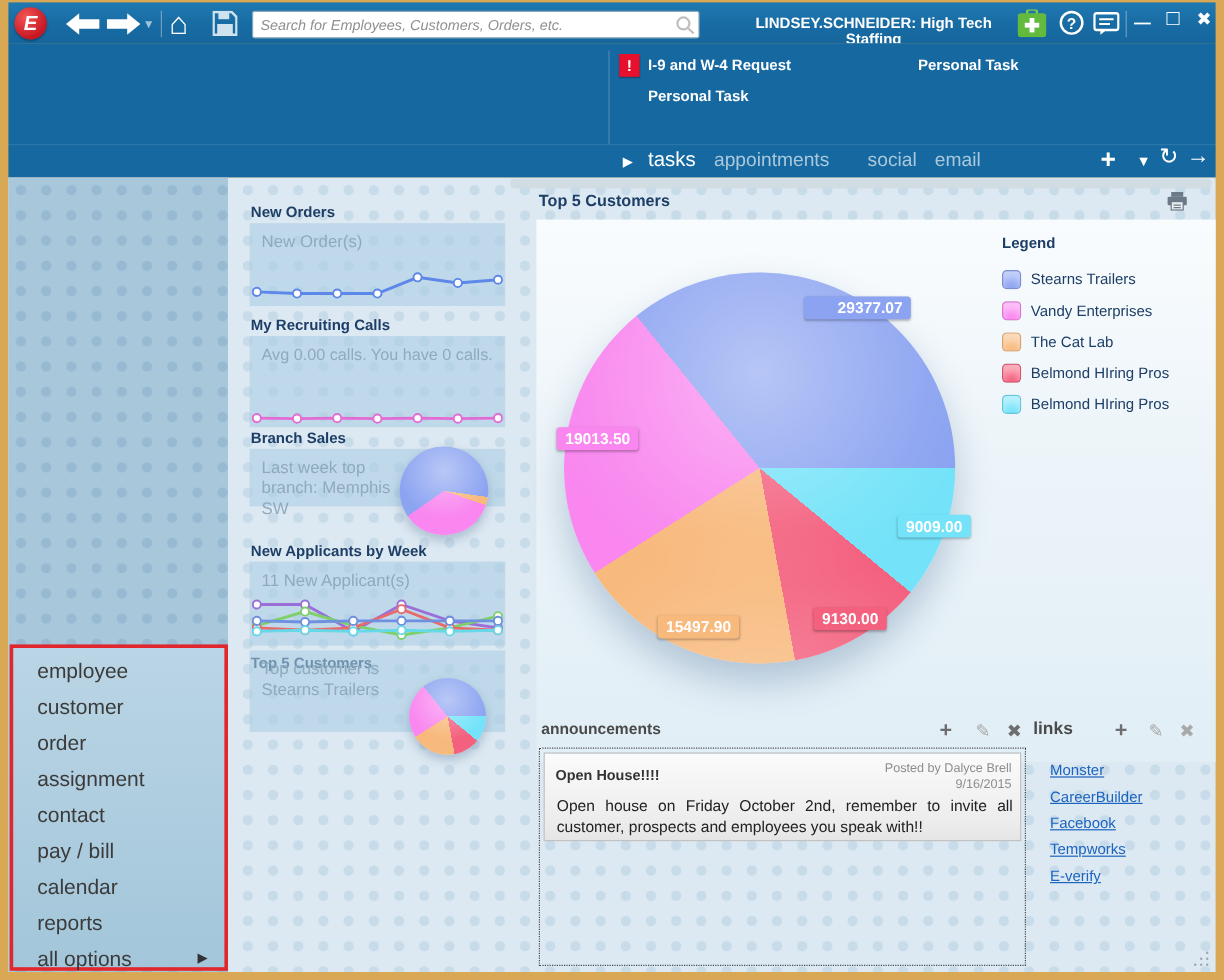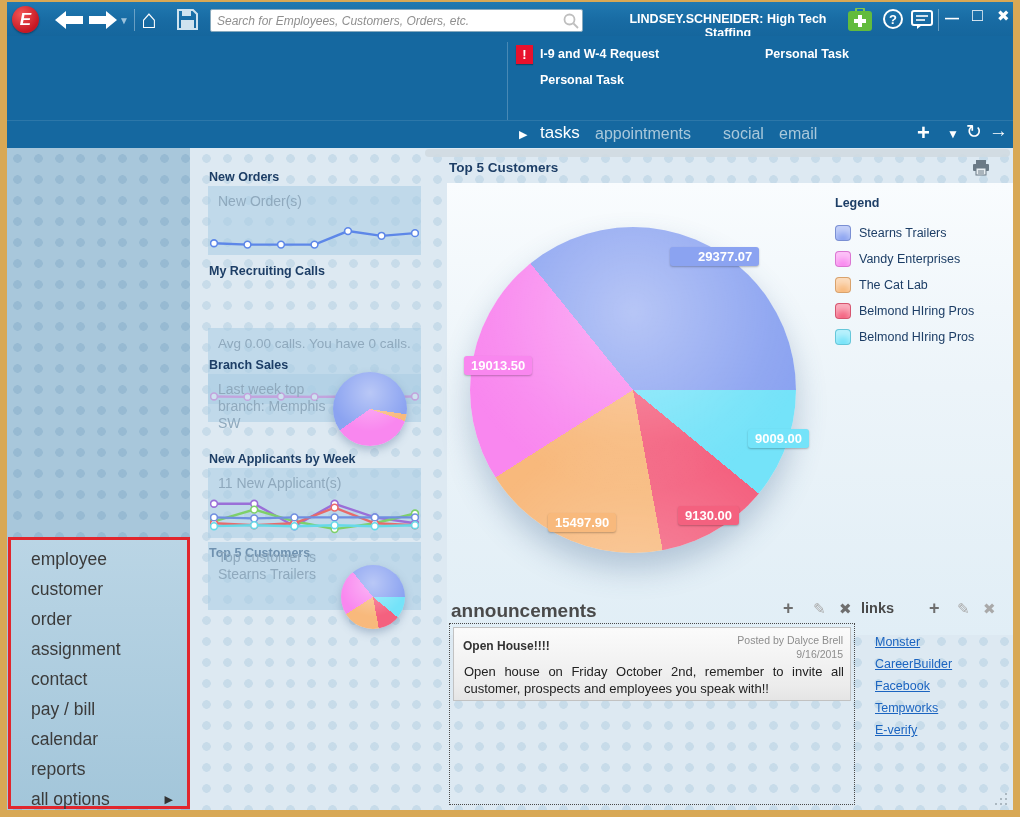--- a/index.html
+++ b/index.html
@@ -94,21 +94,21 @@
     font-size:13px; font-weight:bold; box-shadow:0 1px 2px rgba(0,0,0,.25); }
   .legend { position:absolute; left:828px; top:48px; width:178px; }
   .legend-title { font-size:12.5px; font-weight:bold; color:#1d3e66; margin-bottom:10px; }
   .legend-item { display:flex; align-items:center; height:26px; }
   .legend-swatch { width:16px; height:16px; border-radius:4px; margin-right:8px;
     border:1px solid rgba(0,0,0,.12);
     box-shadow:inset 0 7px 7px rgba(255,255,255,.5); }
   .legend-label { font-size:12.5px; color:#1d3e66; }
 
   
-  .ann-header { position:absolute; left:444px; top:452px; font-size:19px; font-weight:bold; color:#4a4a4a; }
+  .ann-header { position:absolute; left:444px; top:452px; font-size:13px; font-weight:bold; color:#4a4a4a; }
   .panel-icon { position:absolute; font-size:15px; color:#6e6e6e; font-weight:bold; cursor:default; }
   .panel-icon.light { color:#a9a9a9; }
   .ann-container { position:absolute; left:442px; top:475px; width:406px; height:182px;
     border:1px dotted #4a4a4a; }
   .ann-card { position:absolute; left:3px; top:3px; width:398px; height:74px;
     background:linear-gradient(180deg,#fbfbfb 0%,#ececec 80%,#e5e5e5 100%);
     border:1px solid #c2c2c2; }
   .ann-card-title { position:absolute; left:9px; top:11px; font-size:12px; font-weight:bold; color:#333; }
   .ann-meta { position:absolute; right:7px; top:5px; text-align:right; font-size:10.5px; color:#8d8d8d; line-height:14px; }
   .ann-body { position:absolute; left:10px; top:35px; width:380px; font-size:13px; color:#222;
@@ -242,21 +242,21 @@
           <circle cx="37.5" cy="24.6" r="3.4" fill="#ffffff" stroke="#5d87e8" stroke-width="1.6"></circle>
           <circle cx="71" cy="24.6" r="3.4" fill="#ffffff" stroke="#5d87e8" stroke-width="1.6"></circle>
           <circle cx="104.5" cy="24.6" r="3.4" fill="#ffffff" stroke="#5d87e8" stroke-width="1.6"></circle>
           <circle cx="138" cy="11.1" r="3.4" fill="#ffffff" stroke="#5d87e8" stroke-width="1.6"></circle>
           <circle cx="171.5" cy="15.825" r="3.4" fill="#ffffff" stroke="#5d87e8" stroke-width="1.6"></circle>
           <circle cx="205" cy="13.125" r="3.4" fill="#ffffff" stroke="#5d87e8" stroke-width="1.6"></circle>
         </svg>
     </div>
 
     <div class="w-title" style="top:116px;">My Recruiting Calls</div>
-    <div class="w-box" style="top:132px; height:76px;margin-top:48px;">
+    <div class="w-box" style="top:132px; height:76px;">
       <div class="w-text" style="white-space:nowrap; font-size:13.5px;">Avg 0.00 calls. You have 0 calls.</div>
       <svg width="209" height="24">
           <polyline points="4,17.45 37.5,17.875 71,17.45 104.5,17.875 138,17.45 171.5,17.875 205,17.45" fill="none" stroke="#e36bd4" stroke-width="2.4"></polyline>
           <circle cx="4" cy="17.45" r="3.4" fill="#ffffff" stroke="#e36bd4" stroke-width="1.6"></circle>
           <circle cx="37.5" cy="17.875" r="3.4" fill="#ffffff" stroke="#e36bd4" stroke-width="1.6"></circle>
           <circle cx="71" cy="17.45" r="3.4" fill="#ffffff" stroke="#e36bd4" stroke-width="1.6"></circle>
           <circle cx="104.5" cy="17.875" r="3.4" fill="#ffffff" stroke="#e36bd4" stroke-width="1.6"></circle>
           <circle cx="138" cy="17.45" r="3.4" fill="#ffffff" stroke="#e36bd4" stroke-width="1.6"></circle>
           <circle cx="171.5" cy="17.875" r="3.4" fill="#ffffff" stroke="#e36bd4" stroke-width="1.6"></circle>
           <circle cx="205" cy="17.45" r="3.4" fill="#ffffff" stroke="#e36bd4" stroke-width="1.6"></circle>

